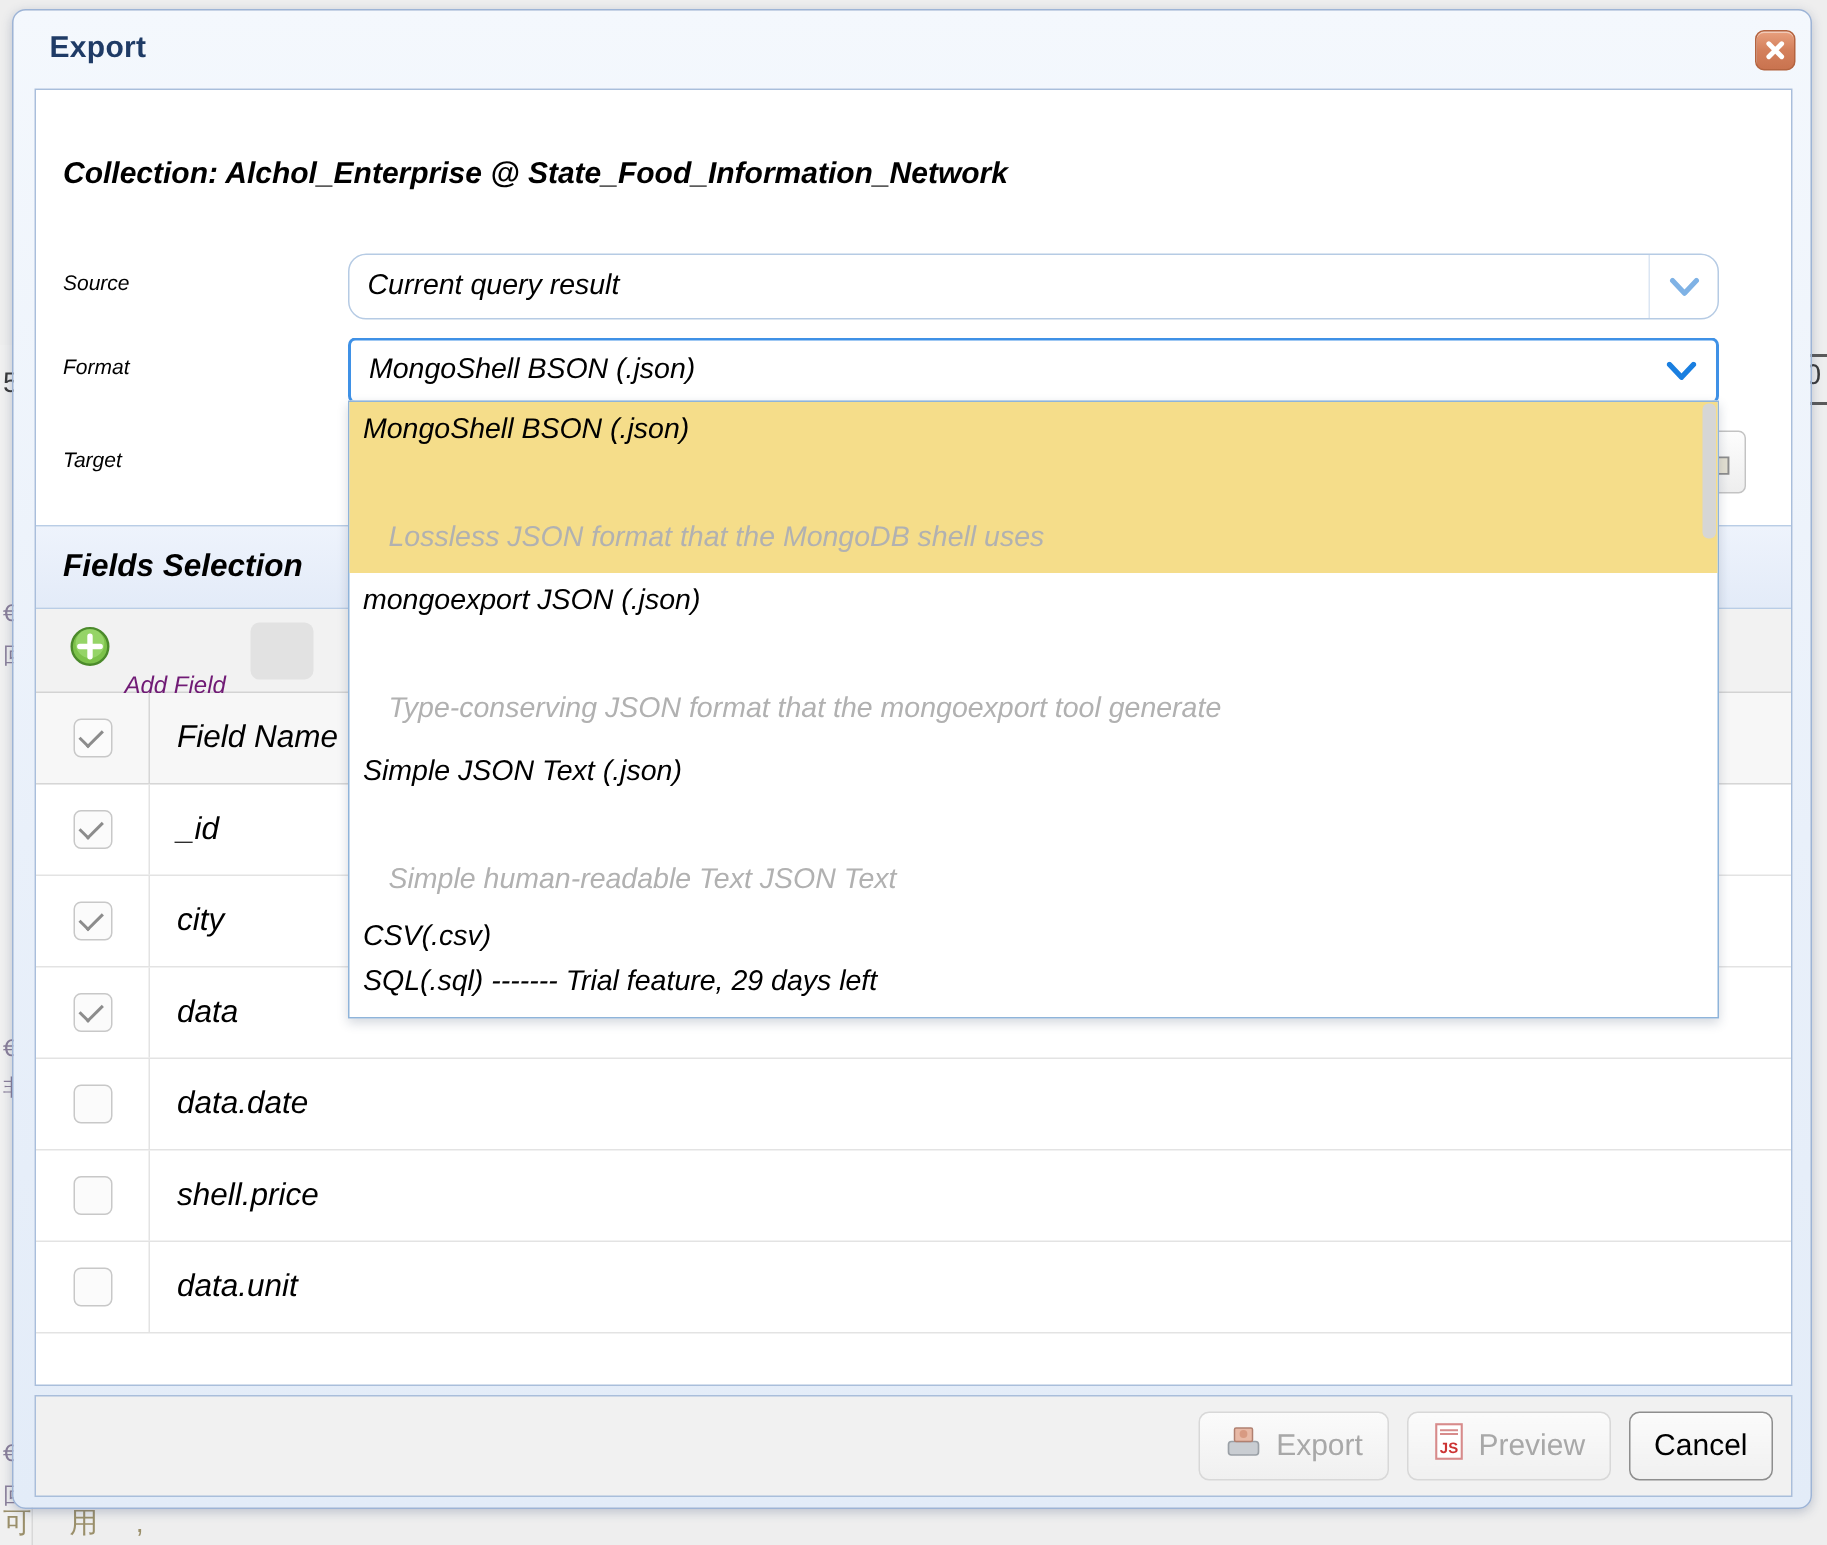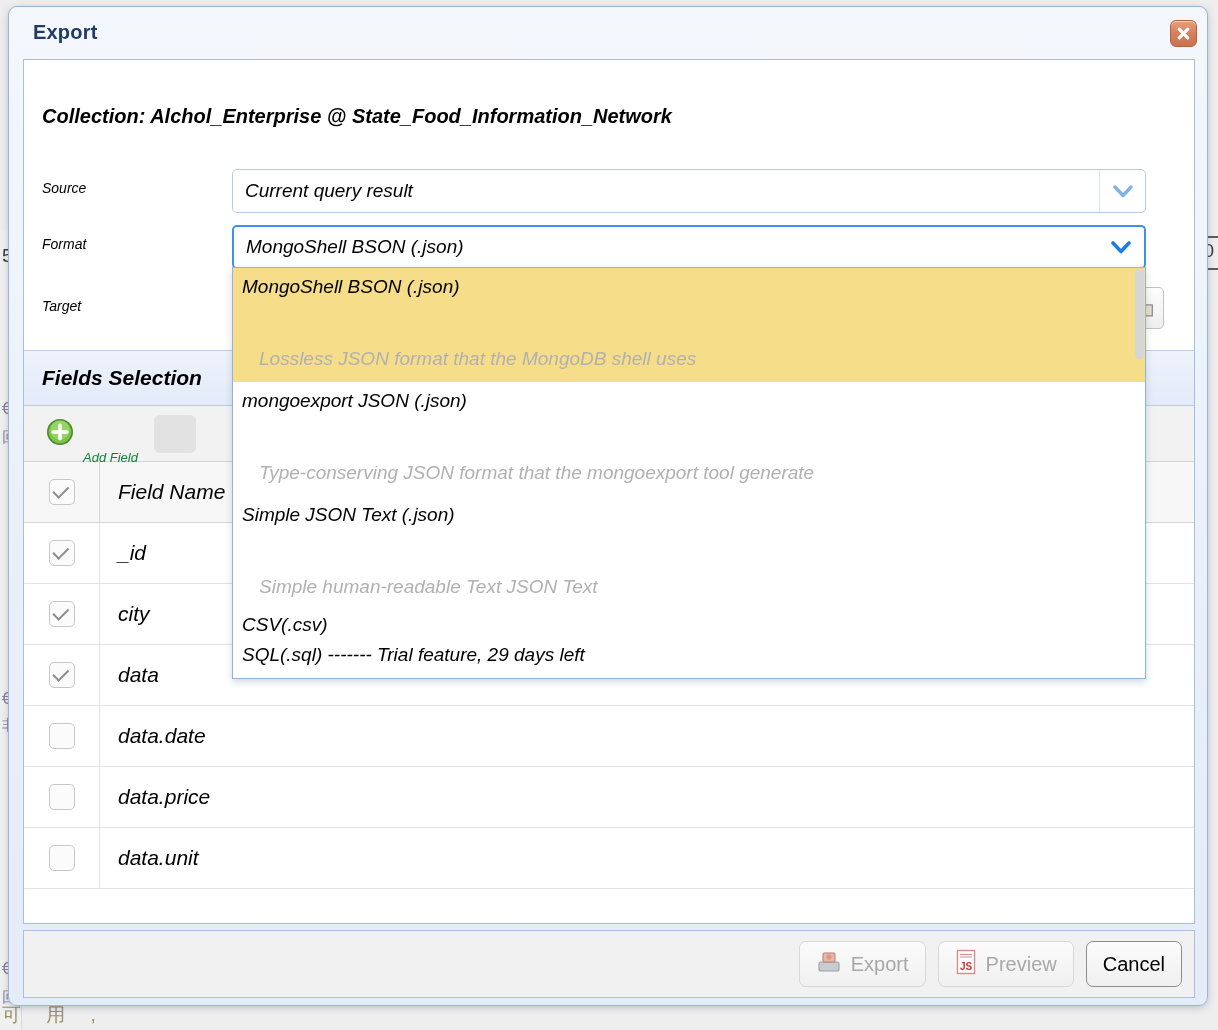--- a/index.html
+++ b/index.html
@@ -126,21 +126,21 @@
     padding-left: 12px;
     font-size: 19px;
     color: #000;
     white-space: nowrap; overflow: hidden;
   }
   .combo .combo-arrow {
     width: 46px; height: 100%;
     display: flex; align-items: center; justify-content: center;
     border-left: 1px solid #dbe6f3;
   }
-  #combo-source { top: 109px; }
+  #combo-source { top: 109px; border-radius: 12px; }
   #combo-format {
     top: 165px;
     border: 2px solid #3f91e6;
     border-bottom-color: #9ec4ec;
     z-index: 30;
   }
   #combo-format .combo-arrow { border-left: none; }
 
   
   #target-browse {
@@ -206,21 +206,21 @@
     width: 100%; height: 56px;
     background: #f2f2f2;
     border-bottom: 1px solid #d3d3d3;
     display: flex; align-items: center;
   }
   #add-field-btn {
     display: flex; align-items: center; gap: 9px;
     padding: 3px 10px 3px 22px;
     cursor: pointer;
   }
-  #add-field-label { font-size: 13px; color: #15803d; margin-top: 48px; }
+  #add-field-label { font-size: 16px; color: #701a75; margin-top: 48px; }
   #tool-btn-2 {
     width: 42px; height: 38px;
     margin-left: 6px;
     background: #e2e2e2;
     border-radius: 6px;
   }
 
   
   #fields-table {
     position: absolute; left: 0; top: 402px;
@@ -406,21 +406,21 @@
         <div class="cell-check">
           <span class="cb"></span>
         </div>
         <div class="cell-name">data.date</div>
       </div>
 
       <div class="row">
         <div class="cell-check">
           <span class="cb"></span>
         </div>
-        <div class="cell-name">data.price</div>
+        <div class="cell-name">shell.price</div>
       </div>
 
       <div class="row">
         <div class="cell-check">
           <span class="cb"></span>
         </div>
         <div class="cell-name">data.unit</div>
       </div>
 
     </div>

